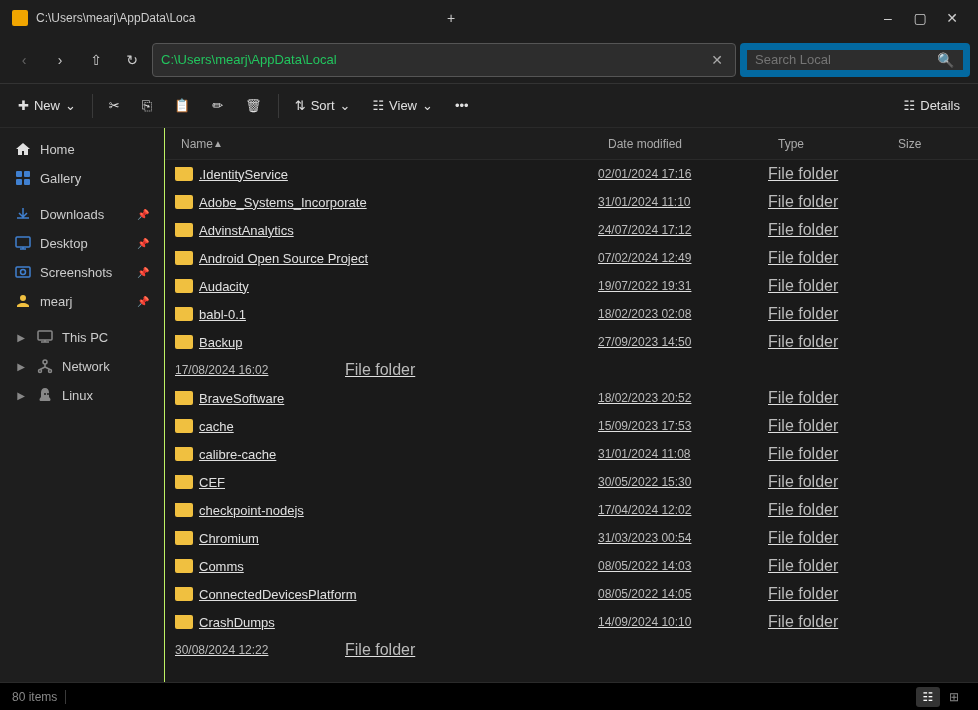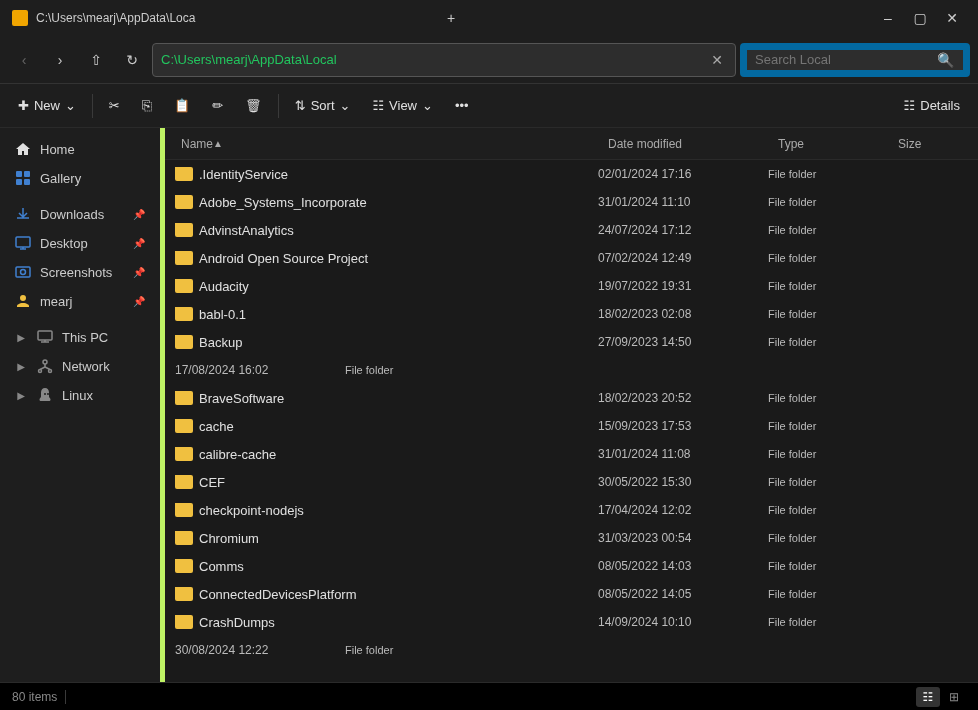--- a/index.html
+++ b/index.html
@@ -168,21 +168,21 @@
       overflow: hidden;
     }
 
     
     .sidebar {
       width: 165px;
       background: #1e1e1e;
       flex-shrink: 0;
       overflow-y: auto;
       padding: 6px 0;
-      border-right: 5px solid #bef264;
+      border-right: 1px solid #bef264;
     }
     .sidebar::-webkit-scrollbar { width: 4px; }
     .sidebar::-webkit-scrollbar-thumb { background: #444; border-radius: 2px; }
 
     .sidebar-item {
       display: flex;
       align-items: center;
       gap: 8px;
       padding: 5px 10px;
       cursor: pointer;
@@ -238,20 +238,21 @@
       text-align: center;
     }
     .col-name { flex: 1; min-width: 200px; }
     .col-date { width: 170px; }
     .col-type { width: 120px; }
     .col-size { width: 80px; }
 
     .file-list {
       flex: 1;
       overflow-y: auto;
+      text-decoration: underline;
     }
     .file-list::-webkit-scrollbar { width: 6px; }
     .file-list::-webkit-scrollbar-thumb { background: #444; border-radius: 3px; }
     .file-list::-webkit-scrollbar-track { background: #1a1a1a; }
 
     .file-row {
       display: flex;
       align-items: center;
       height: 28px;
       padding: 0 8px;
@@ -263,21 +264,21 @@
     .file-cell {
       display: flex;
       align-items: center;
       gap: 6px;
       overflow: hidden;
       text-overflow: ellipsis;
       white-space: nowrap;
     }
     .file-cell.col-name { flex: 1; min-width: 200px; }
     .file-cell.col-date { width: 170px; font-size: 12px; color: #bbb; }
-    .file-cell.col-type { width: 120px; font-size: 11px; color: #bbb; }
+    .file-cell.col-type { width: 120px; font-size: 16px; color: #bbb; }
     .file-cell.col-size { width: 80px; font-size: 12px; color: #bbb; }
 
     .folder-icon {
       width: 18px; height: 14px;
       background: #f0c040;
       border-radius: 0 2px 2px 2px;
       position: relative;
       flex-shrink: 0;
     }
     .folder-icon::before {

